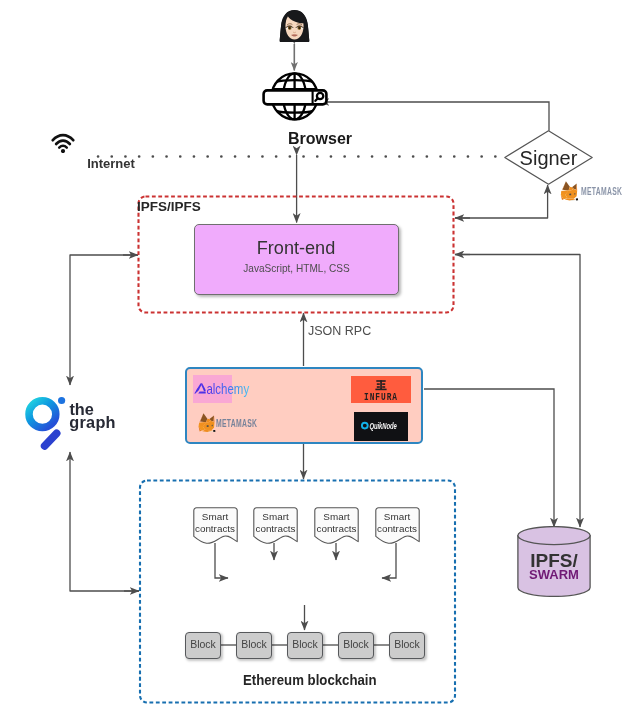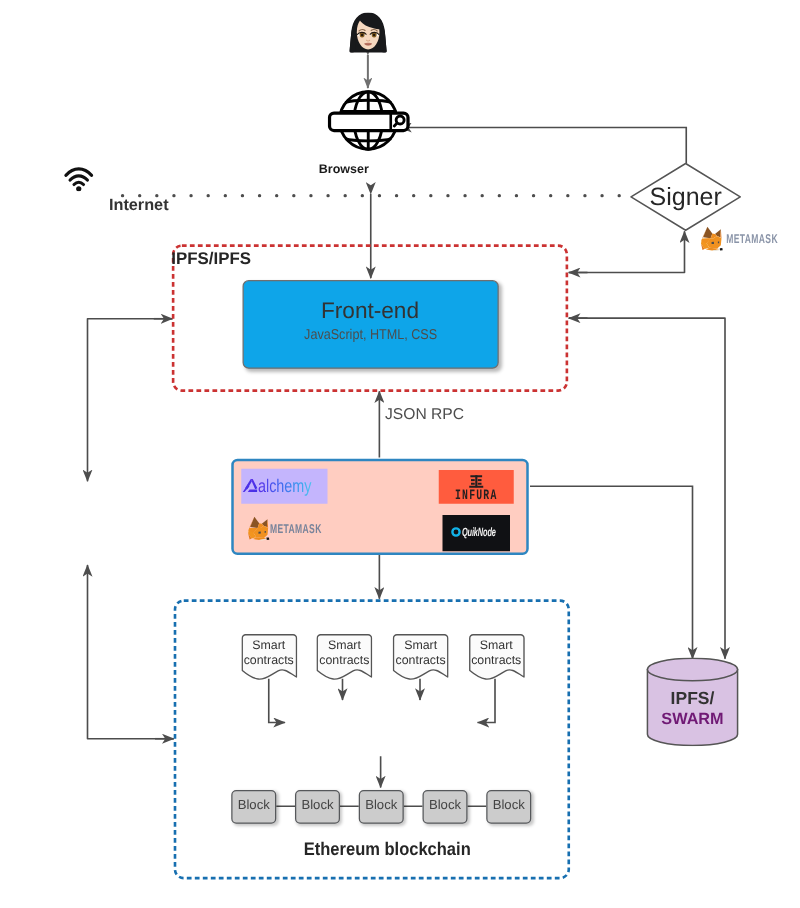--- a/index.html
+++ b/index.html
@@ -67,28 +67,28 @@
   </svg>
 
   <svg class="edges" width="640" height="726" viewBox="0 0 640 726" style="pointer-events:none">
     <rect x="138.5" y="196.5" width="315" height="116" rx="7" ry="7" fill="none" stroke="#cb3232" stroke-width="2.1" stroke-dasharray="3.8 2.6"></rect>
     <rect x="140" y="480.5" width="315" height="222" rx="7" ry="7" fill="none" stroke="#176fb0" stroke-width="2.1" stroke-dasharray="3.8 2.6"></rect>
   </svg>
 
   <div class="lbl" style="left:137px;top:198.5px;font-size:13.5px;font-weight:bold;">IPFS/IPFS</div>
   <div class="lbl" style="left:243.3px;top:671.5px;font-size:14.6px;font-weight:bold;transform:scaleX(0.905);transform-origin:left center;">Ethereum blockchain</div>
 
-  <div class="node" style="left:193.5px;top:223.5px;width:205px;height:71px;background:#0ea5e9;border:1.2px solid #6f6f6f;border-radius:5px;box-shadow:2px 2px 3px rgba(0,0,0,0.28);">
+  <div class="node" style="left:193.5px;top:223.5px;width:205px;height:71px;background:#f0abfc;border:1.2px solid #6f6f6f;border-radius:5px;box-shadow:2px 2px 3px rgba(0,0,0,0.28);">
     <div style="position:absolute;left:0;right:0;top:13.5px;text-align:center;font-size:18.1px;color:#333;">Front-end</div>
     <div style="position:absolute;left:0;right:0;top:37.5px;text-align:center;font-size:11.4px;color:#4d4d4d;transform:scaleX(0.885);">JavaScript, HTML, CSS</div>
   </div>
 
   <div class="node" style="left:184.5px;top:366.5px;width:238px;height:77px;background:#ffcdc1;border:2.4px solid #2e86c1;border-radius:5px;">
 
-    <div style="position:absolute;left:6.1px;top:6.5px;width:69px;height:27.5px;background:#c4b5fd;">
+    <div style="position:absolute;left:6.1px;top:6.5px;width:39px;height:27.5px;background:#f9a8d4;">
       <svg width="57" height="27.5" viewBox="0 0 57 27.5">
         <defs>
           <linearGradient id="alcGrad" x1="0%" y1="0%" x2="100%" y2="0%">
             <stop offset="0%" stop-color="#5b2fe8"></stop>
             <stop offset="30%" stop-color="#4757ef"></stop>
             <stop offset="70%" stop-color="#3b92ee"></stop>
             <stop offset="100%" stop-color="#4fc6f0"></stop>
           </linearGradient>
           <linearGradient id="alcMark" x1="0%" y1="0%" x2="100%" y2="60%">
             <stop offset="0%" stop-color="#5f2fe9"></stop>
@@ -192,34 +192,50 @@
         <path d="M10.0,32.8 L55.2,32.8"></path>
         <path d="M14.2,39.9 C20.6,42.3 44.6,42.3 51.0,39.9"></path>
         <path d="M32.6,2.4 L32.6,48.4"></path>
       </g>
       <rect x="1.6" y="19.4" width="62.8" height="14.0" rx="3.6" fill="#ffffff" stroke="#000000" stroke-width="2.6"></rect>
       <path d="M50.6,19.4 L50.6,33.4" stroke="#000000" stroke-width="2.1"></path>
       <circle cx="58.1" cy="25.0" r="3.2" fill="none" stroke="#000000" stroke-width="2.3"></circle>
       <path d="M55.6,27.5 L53.4,29.8" stroke="#000000" stroke-width="2.3" stroke-linecap="round"></path>
     </svg>
   </div>
-  <div class="lbl" style="left:255px;top:130px;font-size:10px;font-weight:bold;color:#1a1a1a;">Browser</div>
+  <div class="lbl" style="left:288px;top:130px;font-size:16px;font-weight:bold;color:#1a1a1a;">Browser</div>
 
   <div class="node" style="left:51px;top:133px;width:24px;height:20px;">
     <svg width="24" height="20" viewBox="0 0 24 20">
       <g fill="none" stroke="#111111" stroke-linecap="round">
         <path d="M1.8,7.2 C5,3.6 8.4,2.1 12,2.1 C15.6,2.1 19,3.6 22.2,7.2" stroke-width="2.7"></path>
         <path d="M5.1,11 C7.2,8.7 9.5,7.6 12,7.6 C14.5,7.6 16.8,8.7 18.9,11" stroke-width="2.6"></path>
         <path d="M8.2,14.6 C9.4,13.4 10.6,12.8 12,12.8 C13.4,12.8 14.6,13.4 15.8,14.6" stroke-width="2.5"></path>
       </g>
       <circle cx="12" cy="18" r="2.1" fill="#111111"></circle>
     </svg>
   </div>
   <div class="lbl" style="left:41.2px;top:155.5px;font-size:13px;font-weight:bold;color:#333333;margin-left:46px;">Internet</div>
 
+  <div class="node" style="left:22px;top:394px;width:100px;height:56px;">
+    <svg width="100" height="56" viewBox="0 0 100 56">
+      <defs>
+        <linearGradient id="tgGrad" x1="8%" y1="4%" x2="84%" y2="92%">
+          <stop offset="0%" stop-color="#1fcce0"></stop>
+          <stop offset="40%" stop-color="#0f9ae0"></stop>
+          <stop offset="100%" stop-color="#2450d8"></stop>
+        </linearGradient>
+      </defs>
+      <circle cx="20.4" cy="20.2" r="13.4" fill="none" stroke="url(#tgGrad)" stroke-width="7.5"></circle>
+      <circle cx="39.6" cy="6.5" r="3.6" fill="#1d73e0"></circle>
+      <path d="M22.7,51.9 L34.6,39.4" stroke="#2b41cf" stroke-width="7.8" stroke-linecap="round"></path>
+    </svg>
+    <div style="position:absolute;left:47.5px;top:6.5px;font-size:16.3px;font-weight:bold;color:#272a35;letter-spacing:-0.1px;line-height:1;transform:scaleX(1.0);transform-origin:left top;">the</div>
+    <div style="position:absolute;left:47.3px;top:19.5px;font-size:16.3px;font-weight:bold;color:#272a35;letter-spacing:0.25px;line-height:1;transform:scaleX(1.0);transform-origin:left top;">graph</div>
+  </div>
 
   <div class="lbl" style="left:308px;top:324px;font-size:12.5px;color:#4d4d4d;">JSON RPC</div>
 
   <div class="node" style="left:504px;top:130px;width:89px;height:55px;">
     <svg width="89" height="55" viewBox="0 0 89 55">
       <path d="M44.5,0.8 L88.2,27.5 L44.5,54.2 L0.8,27.5 Z" fill="#ffffff" stroke="#555555" stroke-width="1.2" stroke-linejoin="round"></path>
     </svg>
     <div style="position:absolute;left:0;right:0;top:17px;text-align:center;font-size:20px;color:#262626;">Signer</div>
   </div>
 
@@ -241,21 +257,21 @@
       <path d="M16.8,15.7 L18.1,15.6 L18.0,17.3 L16.8,17.3 Z" fill="#4b4b4d"></path>
     </svg>
     <div style="position:absolute;left:20.8px;top:5.5px;font-size:10.2px;font-weight:bold;color:#8a94a8;letter-spacing:0.45px;transform:scaleX(0.67);transform-origin:left center;white-space:nowrap;">METAMASK</div>
   </div>
 
   <div class="node" style="left:517px;top:526px;width:74px;height:71px;">
     <svg width="74" height="71" viewBox="0 0 74 71">
       <path d="M0.9,9.6 L0.9,61.4 A36.1,9.0 0 0 0 73.1,61.4 L73.1,9.6 Z" fill="#d9c2e3" stroke="#555555" stroke-width="1.3"></path>
       <ellipse cx="37" cy="9.6" rx="36.1" ry="9.0" fill="#d9c2e3" stroke="#555555" stroke-width="1.3"></ellipse>
     </svg>
-    <div style="position:absolute;left:0;right:0;top:24px;text-align:center;font-size:14px;font-weight:bold;color:#333;">IPFS/</div>
+    <div style="position:absolute;left:0;right:0;top:24px;text-align:center;font-size:19px;font-weight:bold;color:#333;">IPFS/</div>
     <div style="position:absolute;left:0;right:0;top:41px;text-align:center;font-size:13px;font-weight:bold;color:#701a75;">SWARM</div>
   </div>
 
   <div class="node" style="left:192.5px;top:506.5px;width:45px;height:37px;">
     <svg width="45" height="37" viewBox="0 0 45 37">
       <path d="M0.8,3.5 A2.7,2.7 0 0 1 3.5,0.8 L41.5,0.8 A2.7,2.7 0 0 1 44.2,3.5 L44.2,34.6 C38.5,31.2 34.5,27.2 29.5,29.7 C23.5,32.7 19.5,37 13.5,36.2 C8,35.4 4,32 0.8,29.3 Z" fill="#fbfbfb" stroke="#555555" stroke-width="1.1" stroke-linejoin="round"></path>
     </svg>
     <div style="position:absolute;left:0;right:0;top:4.2px;text-align:center;font-size:9.9px;color:#333;">Smart</div>
     <div style="position:absolute;left:-6px;right:-6px;top:16.5px;text-align:center;font-size:9.9px;color:#333;">contracts</div>
   </div>

